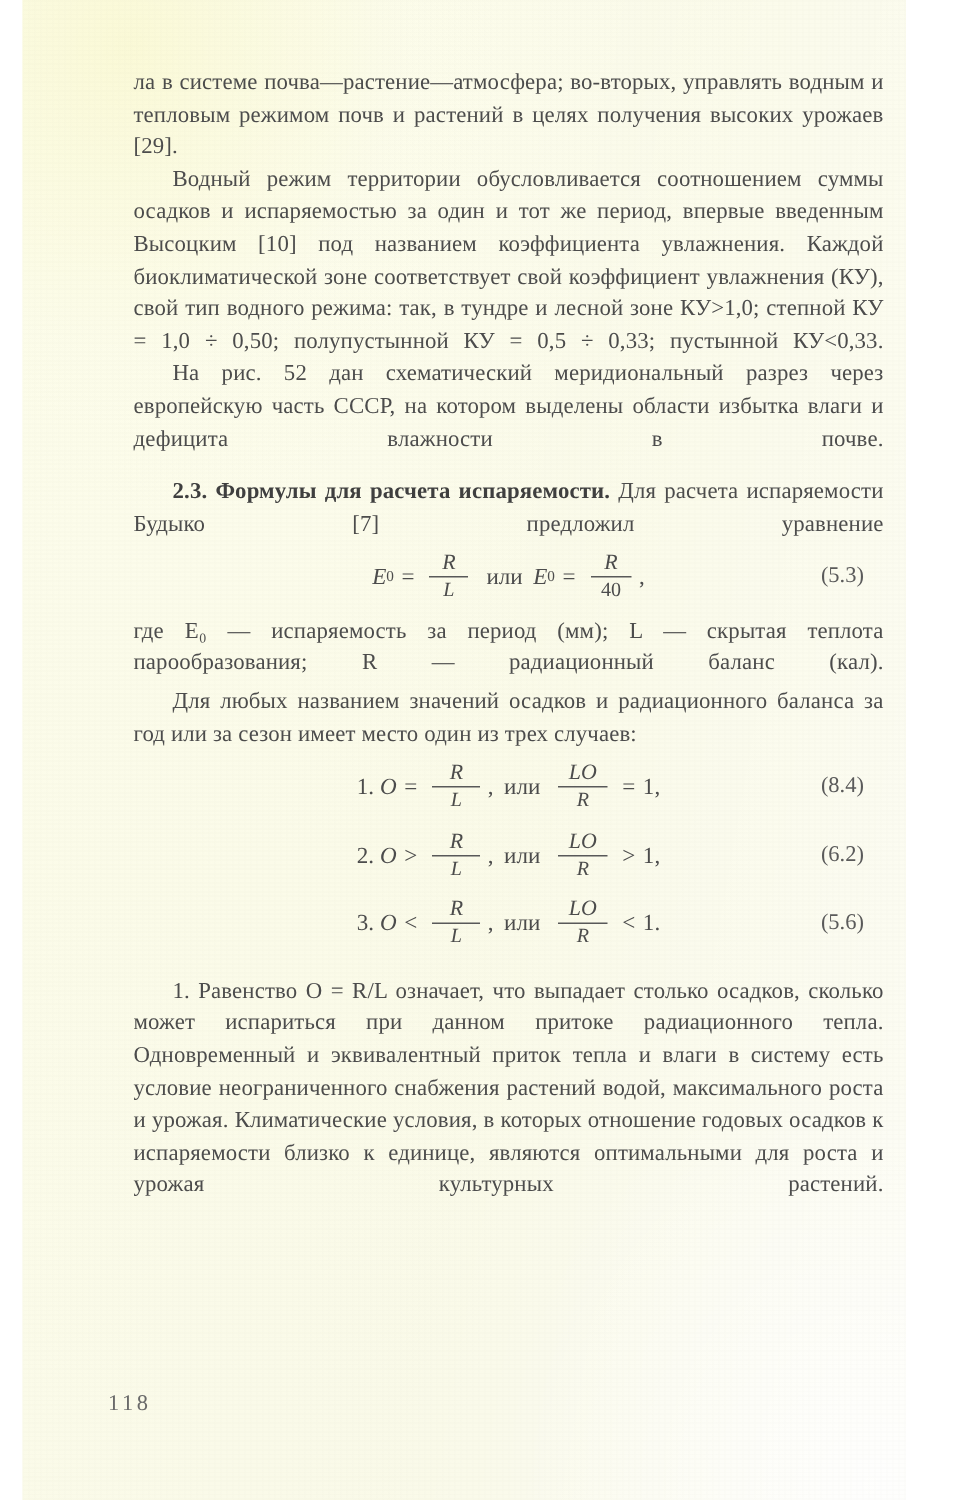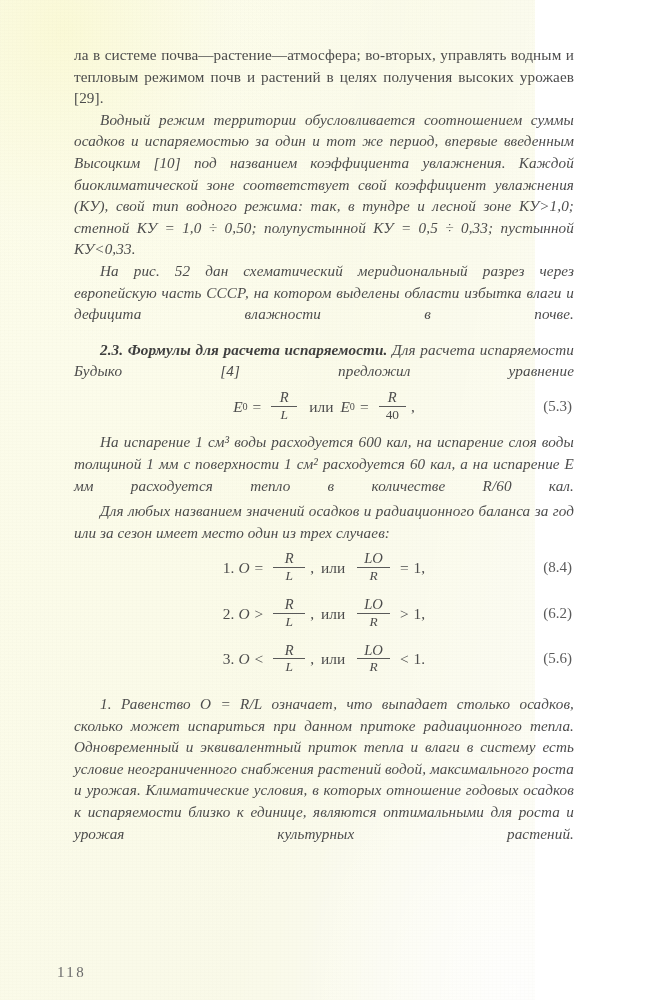--- a/index.html
+++ b/index.html
@@ -10,25 +10,26 @@
   body {
     width: 647px;
     height: 1000px;
     overflow: hidden;
     font-family: "Liberation Serif", "DejaVu Serif", serif;
   }
 
   
   #page {
     position: relative;
-    width: 535px;
+    width: 589px;
     height: 1000px;
     box-sizing: border-box;
     background:
       radial-gradient(120% 90% at 18% 6%, #fdfdf0 0%, #fbfbe9 32%, #fafae6 58%, #f9f9e6 100%);
+    margin-left: 15px;
   }
   
   #paper-tint {
     position: absolute;
     inset: 0;
     pointer-events: none;
     background:
       radial-gradient(70% 45% at 12% 3%, rgba(248,246,196,0.55) 0%, rgba(250,250,225,0.22) 45%, rgba(255,255,255,0) 72%),
       radial-gradient(60% 40% at 96% 99%, rgba(255,255,255,0.85) 0%, rgba(255,255,255,0) 70%),
       linear-gradient(100deg, rgba(253,253,235,0.6) 0%, rgba(255,255,255,0.10) 55%, rgba(255,255,255,0.55) 100%);
@@ -59,21 +60,21 @@
   }
 
   p {
     margin: 0;
     text-align: justify;
     text-align-last: justify;
     color: #4c4c4c;
     letter-spacing: .1px;
   }
   p.last-natural { text-align-last: left; }
-  p.indent { text-indent: 26px; font-style: italic; }
+  p.indent { text-indent: 26px; }
   p.cont   { text-indent: 0; }
 
   .gap-sm { height: 4px; }
   .gap-md { height: 9px; }
   .gap-lg { height: 14px; }
 
   .hd { font-weight: bold; color: #3f3f3f; }
 
   
   .mathline {
@@ -82,21 +83,21 @@
     justify-content: center;
     position: relative;
     width: 100%;
     text-align: center;
     text-align-last: center;
     color: #4c4c4c;
     font-size: 15.4px;
   }
   .eqnum {
     position: absolute;
-    right: 2px;
+    right: 13px;
     top: 50%;
     transform: translateY(-50%);
     font-size: 15px;
     color: #5a5a5a;
     font-family: "Liberation Serif", serif;
   }
   .mi { font-style: italic; font-family: "Liberation Serif", serif; }
   .sub { font-size: .66em; vertical-align: -0.28em; font-style: normal; }
   .op { margin: 0 5px; }
   .word { font-style: normal; margin: 0 7px; }
@@ -121,21 +122,21 @@
     margin: 1px 0;
   }
   .frac.wide .bar { min-width: 32px; }
 
   .caseno { font-style: normal; margin-right: 4px; }
 
   
   #folio {
     position: absolute;
     left: 57px;
-    top: 964px;
+    top: 928px;
     font-size: 15px;
     color: #6a6a6a;
     letter-spacing: 2.4px;
     font-family: "Liberation Serif", serif;
   }
 </style>
 </head>
 <body>
 
 <div id="page">
@@ -147,21 +148,21 @@
 
     <p class="cont">ла в системе почва—растение—атмосфера;  во-вторых, управлять водным и тепловым режимом почв и растений в целях получения высоких урожаев [29].</p>
 
     <p class="indent">Водный режим территории обусловливается соотношением суммы осадков и испаряемостью за один и тот же период, впервые введенным Высоцким [10] под названием коэффициента увлажнения. Каждой биоклиматической зоне соответствует свой коэффициент увлажнения (КУ), свой тип водного режима: так, в тундре и лесной зоне КУ&gt;1,0; степной КУ = 1,0 ÷ 0,50; полупустынной КУ = 0,5 ÷ 0,33; пустынной КУ&lt;0,33.</p>
 
     <p class="indent">На рис. 52 дан схематический меридиональный разрез через европейскую часть СССР, на котором выделены области избытка влаги и дефицита влажности в почве.</p>
 
 
     <div class="gap-lg"></div>
 
-    <p class="indent"><span class="hd">2.3. Формулы для расчета испаряемости.</span><span> Для расчета испаряемости Будыко [4] предложил уравнение</span></p>
+    <p class="indent"><span class="hd">2.3. Формулы для расчета испаряемости.</span><span> Для расчета испаряемости Будыко [7] предложил уравнение</span></p>
 
     <div class="gap-md"></div>
 
     <div class="mathline">
       <span class="mi">E</span>
         <span class="sub">0</span>
       <span class="op">=</span>
       <span class="frac">
         <span class="num mi">R</span>
         <span class="bar"></span>
@@ -175,22 +176,22 @@
         <span class="num mi">R</span>
         <span class="bar"></span>
         <span class="den">40</span>
       </span>
       <span>,</span>
       <span class="eqnum">(5.3)</span>
     </div>
 
     <div class="gap-md"></div>
 
-
-    <p class="indent">На испарение 1 см³ воды расходуется 600 кал, на испарение слоя воды толщиной 1 мм с поверхности 1 см² расходуется 60 кал, а на испарение E мм расходуется тепло в количестве R/60 кал.</p>
+    <p class="cont">где  E₀ — испаряемость за период  (мм);  L — скрытая теплота парообразования; R — радиационный баланс (кал).</p>
+
 
     <div class="gap-sm"></div>
 
     <p class="indent last-natural">Для любых названием значений осадков и радиационного баланса за год или за сезон имеет место один из трех случаев:</p>
 
     <div class="gap-md"></div>
 
     <div class="mathline">
       <span class="caseno">1.</span>
       <span class="mi">O</span>

